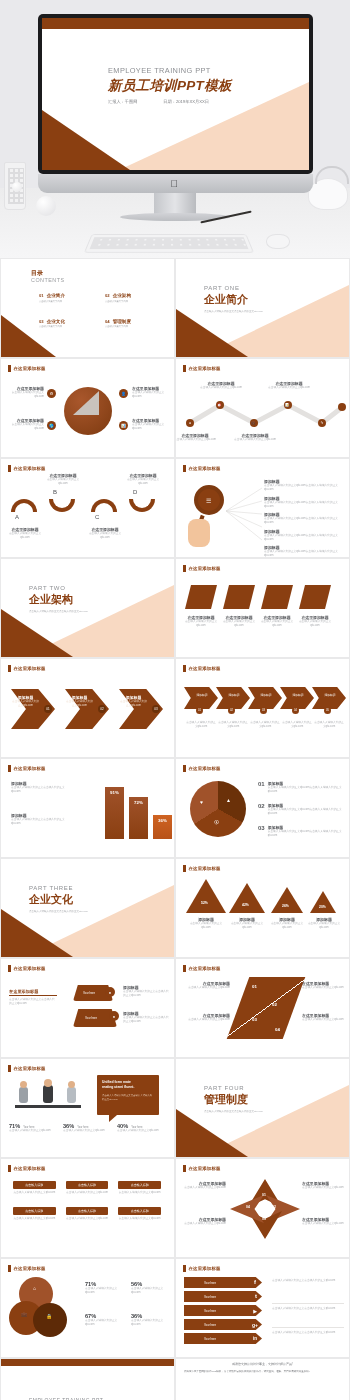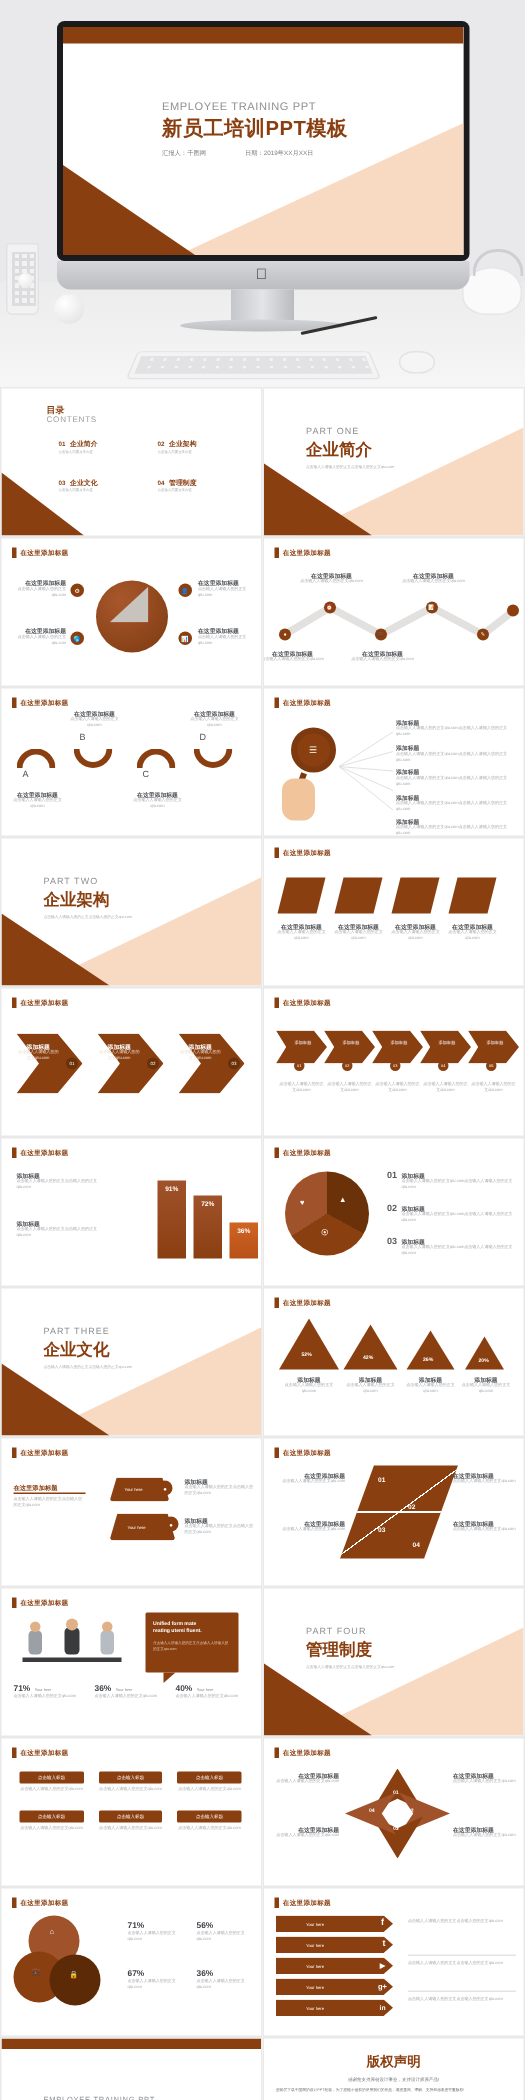--- a/index.html
+++ b/index.html
@@ -48,21 +48,21 @@
                background:#33312f; transform:rotate(-12deg); border-radius:2px; }
 
   .hero-bg-white { position:absolute; inset:0; background:#ffffff; }
   .hero-topbar { position:absolute; left:0; top:0; width:100%; height:11px; background:var(--brown); }
   .hero-tri { position:absolute; left:0; bottom:0; width:0;height:0;
               border-left:88px solid var(--brown); border-top:60px solid transparent; }
   .hero-diag { position:absolute; right:0; bottom:0; width:0;height:0;
               border-right:190px solid var(--peach); border-top:88px solid transparent; }
   .hero-txt { position:absolute; left:66px; top:48px; }
   .hero-en { font-size:7.4px; letter-spacing:.4px; color:#8d8f93; }
-  .hero-cn { font-size:13.5px; font-weight:bold; color:var(--brown); margin-top:2px; letter-spacing:.3px; }
+  .hero-cn { font-size:13.5px; font-weight:bold; color:var(--brown); margin-top:2px; letter-spacing:.3px;font-style:italic; }
   .hero-meta { margin-top:4px; font-size:4.2px; color:#7c7e82; display:flex; gap:26px; }
 
   
   :root { --brown:#8a3f11; --brown2:#a0522a; --brown3:#6b3109; --peach:#f8d9c2;
           --peach2:#fae3d2; --orange:#c1581b; --ink:#5b5d61; --muted:#a8aaae; }
   #grid { display:grid; grid-template-columns:1fr 1fr; width:350px; }
   .slide { position:relative; width:175px; height:100px; background:#ffffff;
            border:1px solid #e9e9ea; overflow:hidden; }
 
   .ttl { position:absolute; left:7px; top:6px; display:flex; align-items:center; gap:3px; }
@@ -801,19 +801,18 @@
   </div>
 
   <div class="slide thx">
     <div class="topbar"></div>
 
     <div class="en">EMPLOYEE TRAINING PPT</div>
 
   </div>
 
   <div class="slide cr">
-    <div class="h">版权声明</div>
     <div class="s">感谢您支持原创设计事业，支持设计师原产品!</div>
     <div class="p">您购买下载千图网的设计PPT模板，为了您能不侵权的使用我们的作品，请您查阅、理解、支持和感谢您尊重版权!</div>
 
   </div>
 
 </div>
 
 </body></html>

